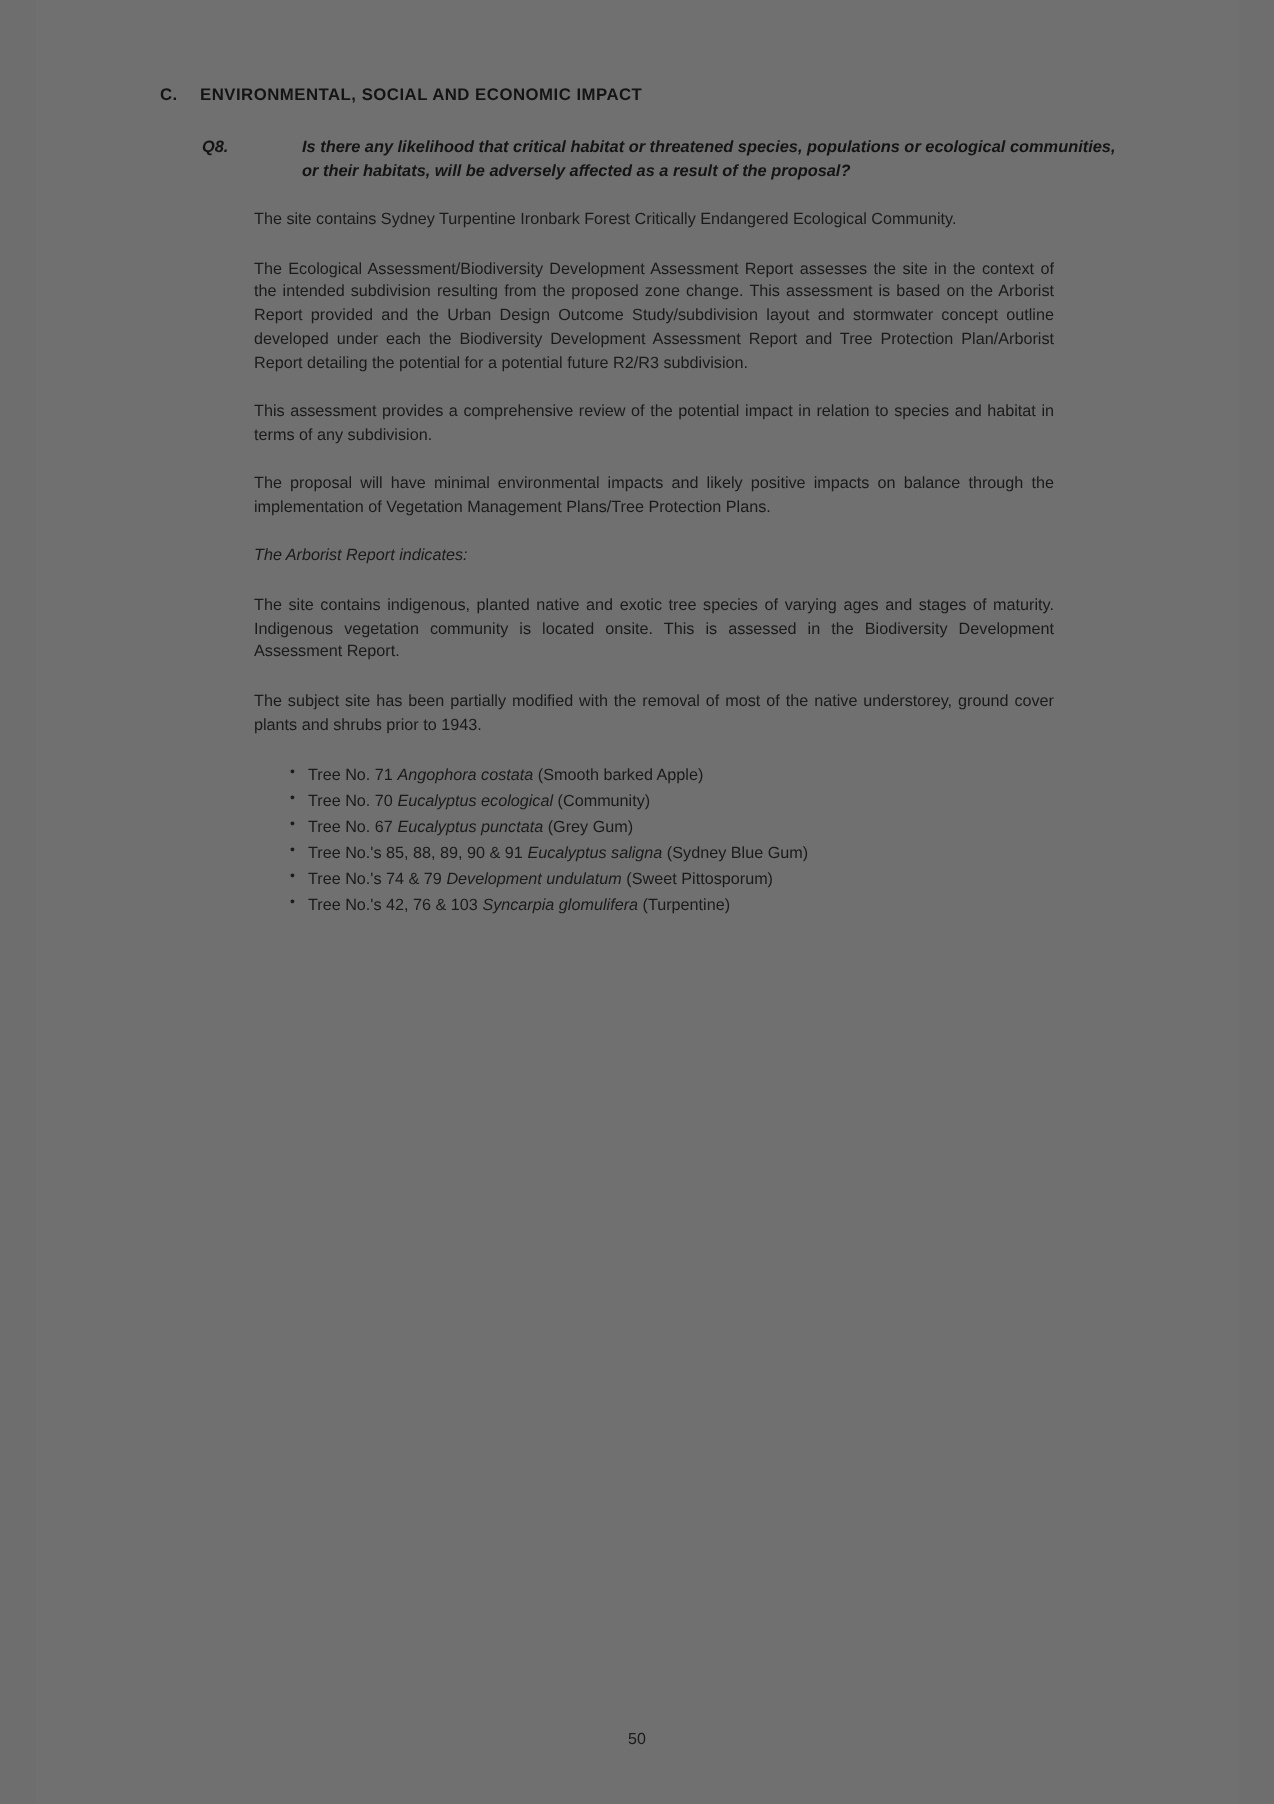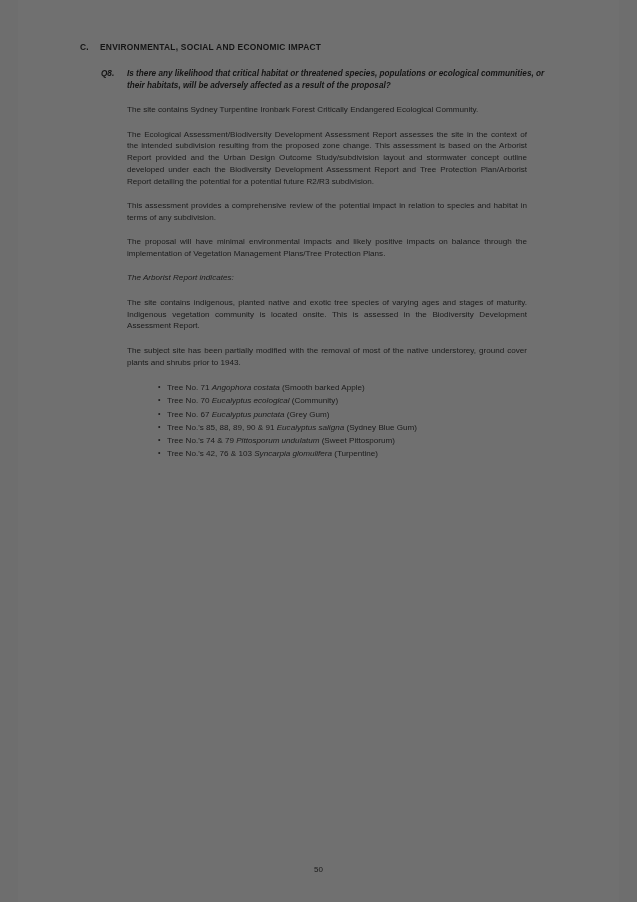--- a/index.html
+++ b/index.html
@@ -42,20 +42,21 @@
     line-height: 1.2;
   }
   .section-heading .sec-letter {
     display: inline-block;
     width: 20px;
   }
   .question-row {
     display: flex;
     margin: 0 0 13px 0;
     padding-left: 21px;
+    gap: 24px;
   }
   .q-label {
     font-size: 8.2px;
     font-weight: bold;
     font-style: italic;
     color: #141414;
     width: 26px;
     flex: 0 0 26px;
     line-height: 1.42;
   }
@@ -77,21 +78,21 @@
     line-height: 1.46;
     margin: 0 0 12.5px 0;
     text-align: justify;
     text-justify: inter-word;
   }
   p.body.italic {
     font-style: italic;
   }
   ul.tree-list {
     list-style: none;
-    margin: 13px;
+    margin: 0;
     padding: 0 0 0 18px;
   }
   ul.tree-list li {
     font-size: 8.1px;
     color: #1a1a1a;
     line-height: 1.62;
     position: relative;
     padding-left: 9px;
   }
   ul.tree-list li:before {
@@ -146,21 +147,21 @@
           <li>
             <span>Tree No. 70 </span><i>Eucalyptus ecological</i><span> (Community)</span>
           </li>
           <li>
             <span>Tree No. 67 </span><i>Eucalyptus punctata</i><span> (Grey Gum)</span>
           </li>
           <li>
             <span>Tree No.'s 85, 88, 89, 90 &amp; 91 </span><i>Eucalyptus saligna</i><span> (Sydney Blue Gum)</span>
           </li>
           <li>
-            <span>Tree No.'s 74 &amp; 79 </span><i>Pittosporum undulatum</i><span> (Sweet Pittosporum)</span>
+            <span>Tree No.'s 74 &amp; 79 </span><i>Development undulatum</i><span> (Sweet Pittosporum)</span>
           </li>
           <li>
             <span>Tree No.'s 42, 76 &amp; 103 </span><i>Syncarpia glomulifera</i><span> (Turpentine)</span>
           </li>
         </ul>
       </div>
     </div>
 
     <div class="page-number">50</div>
   </div>

